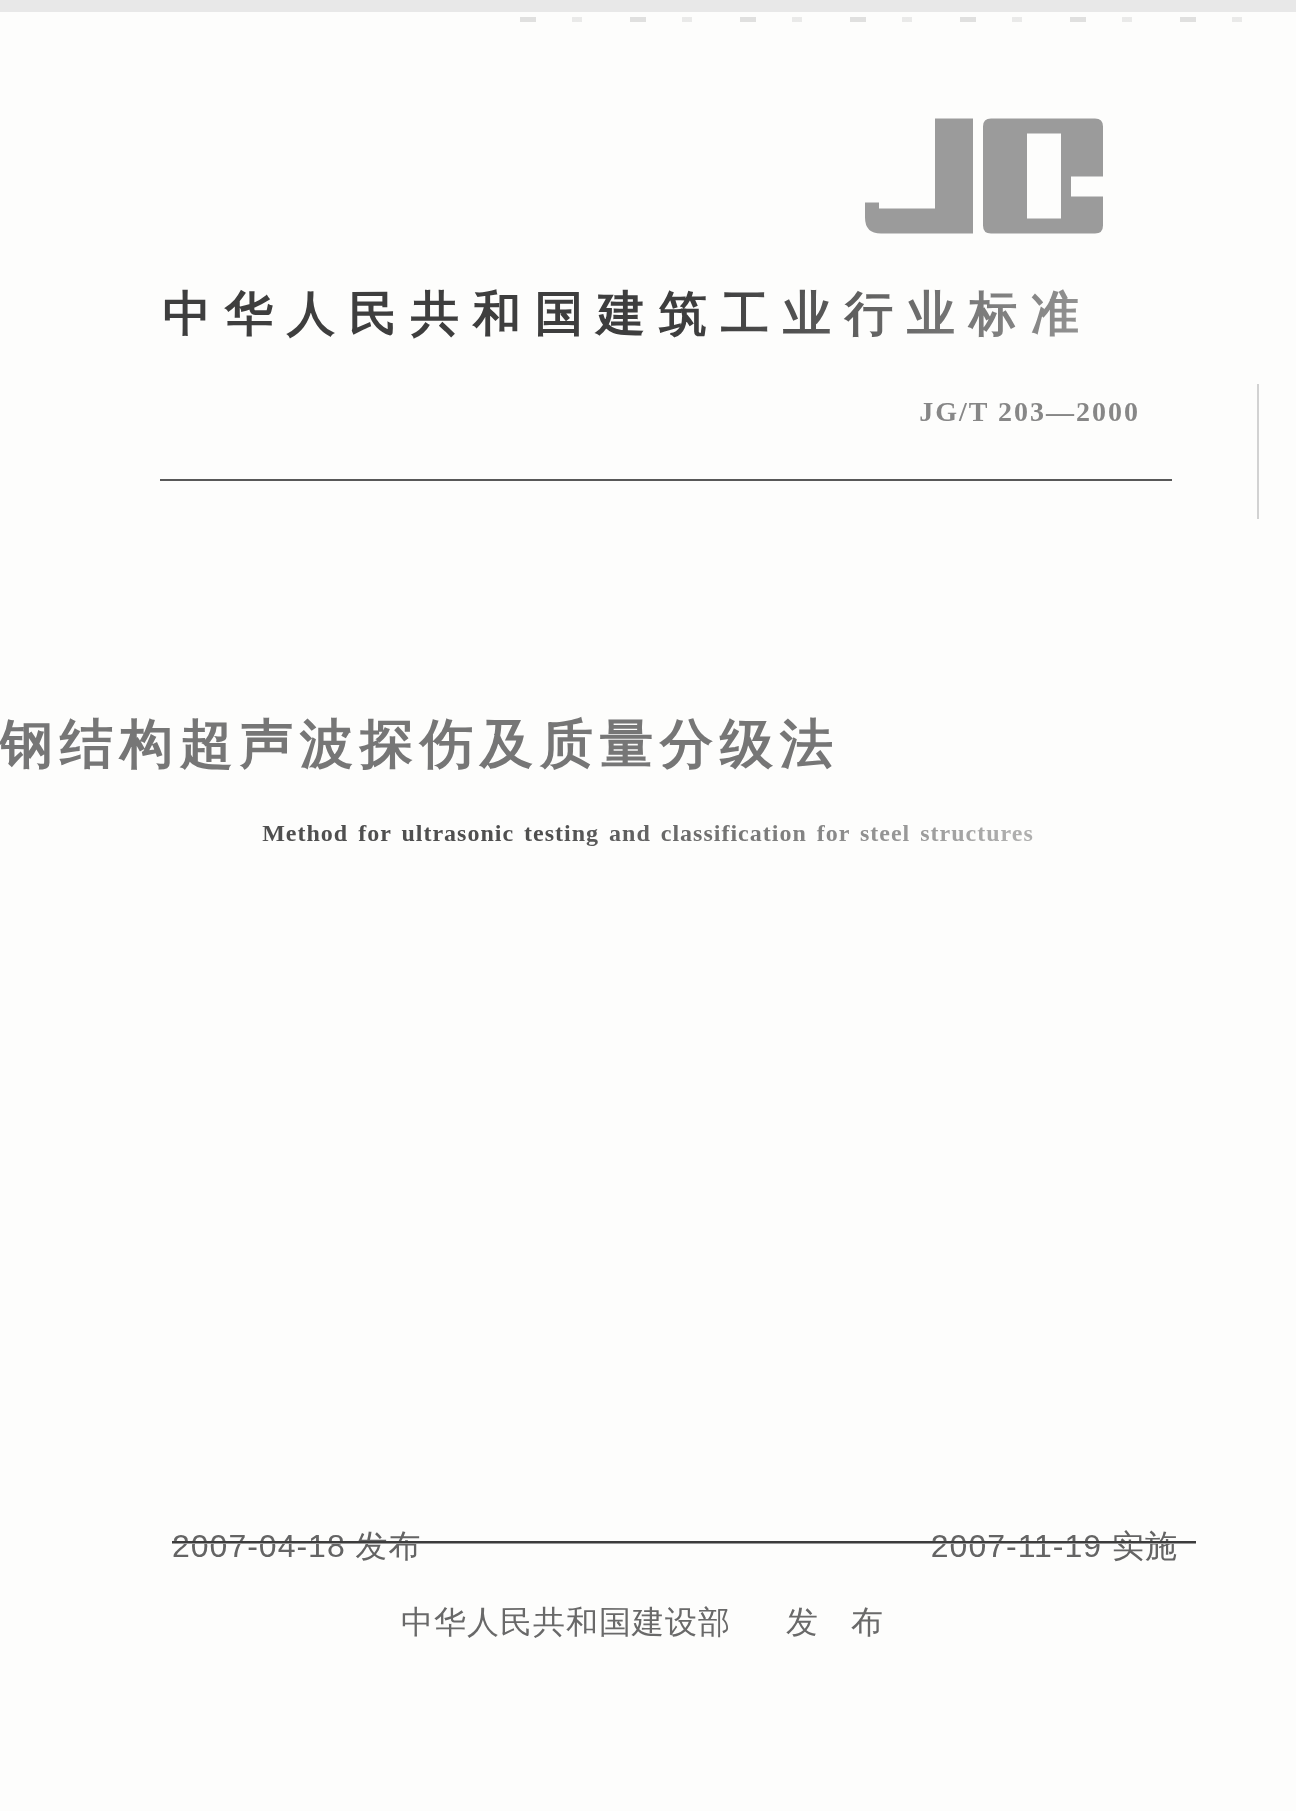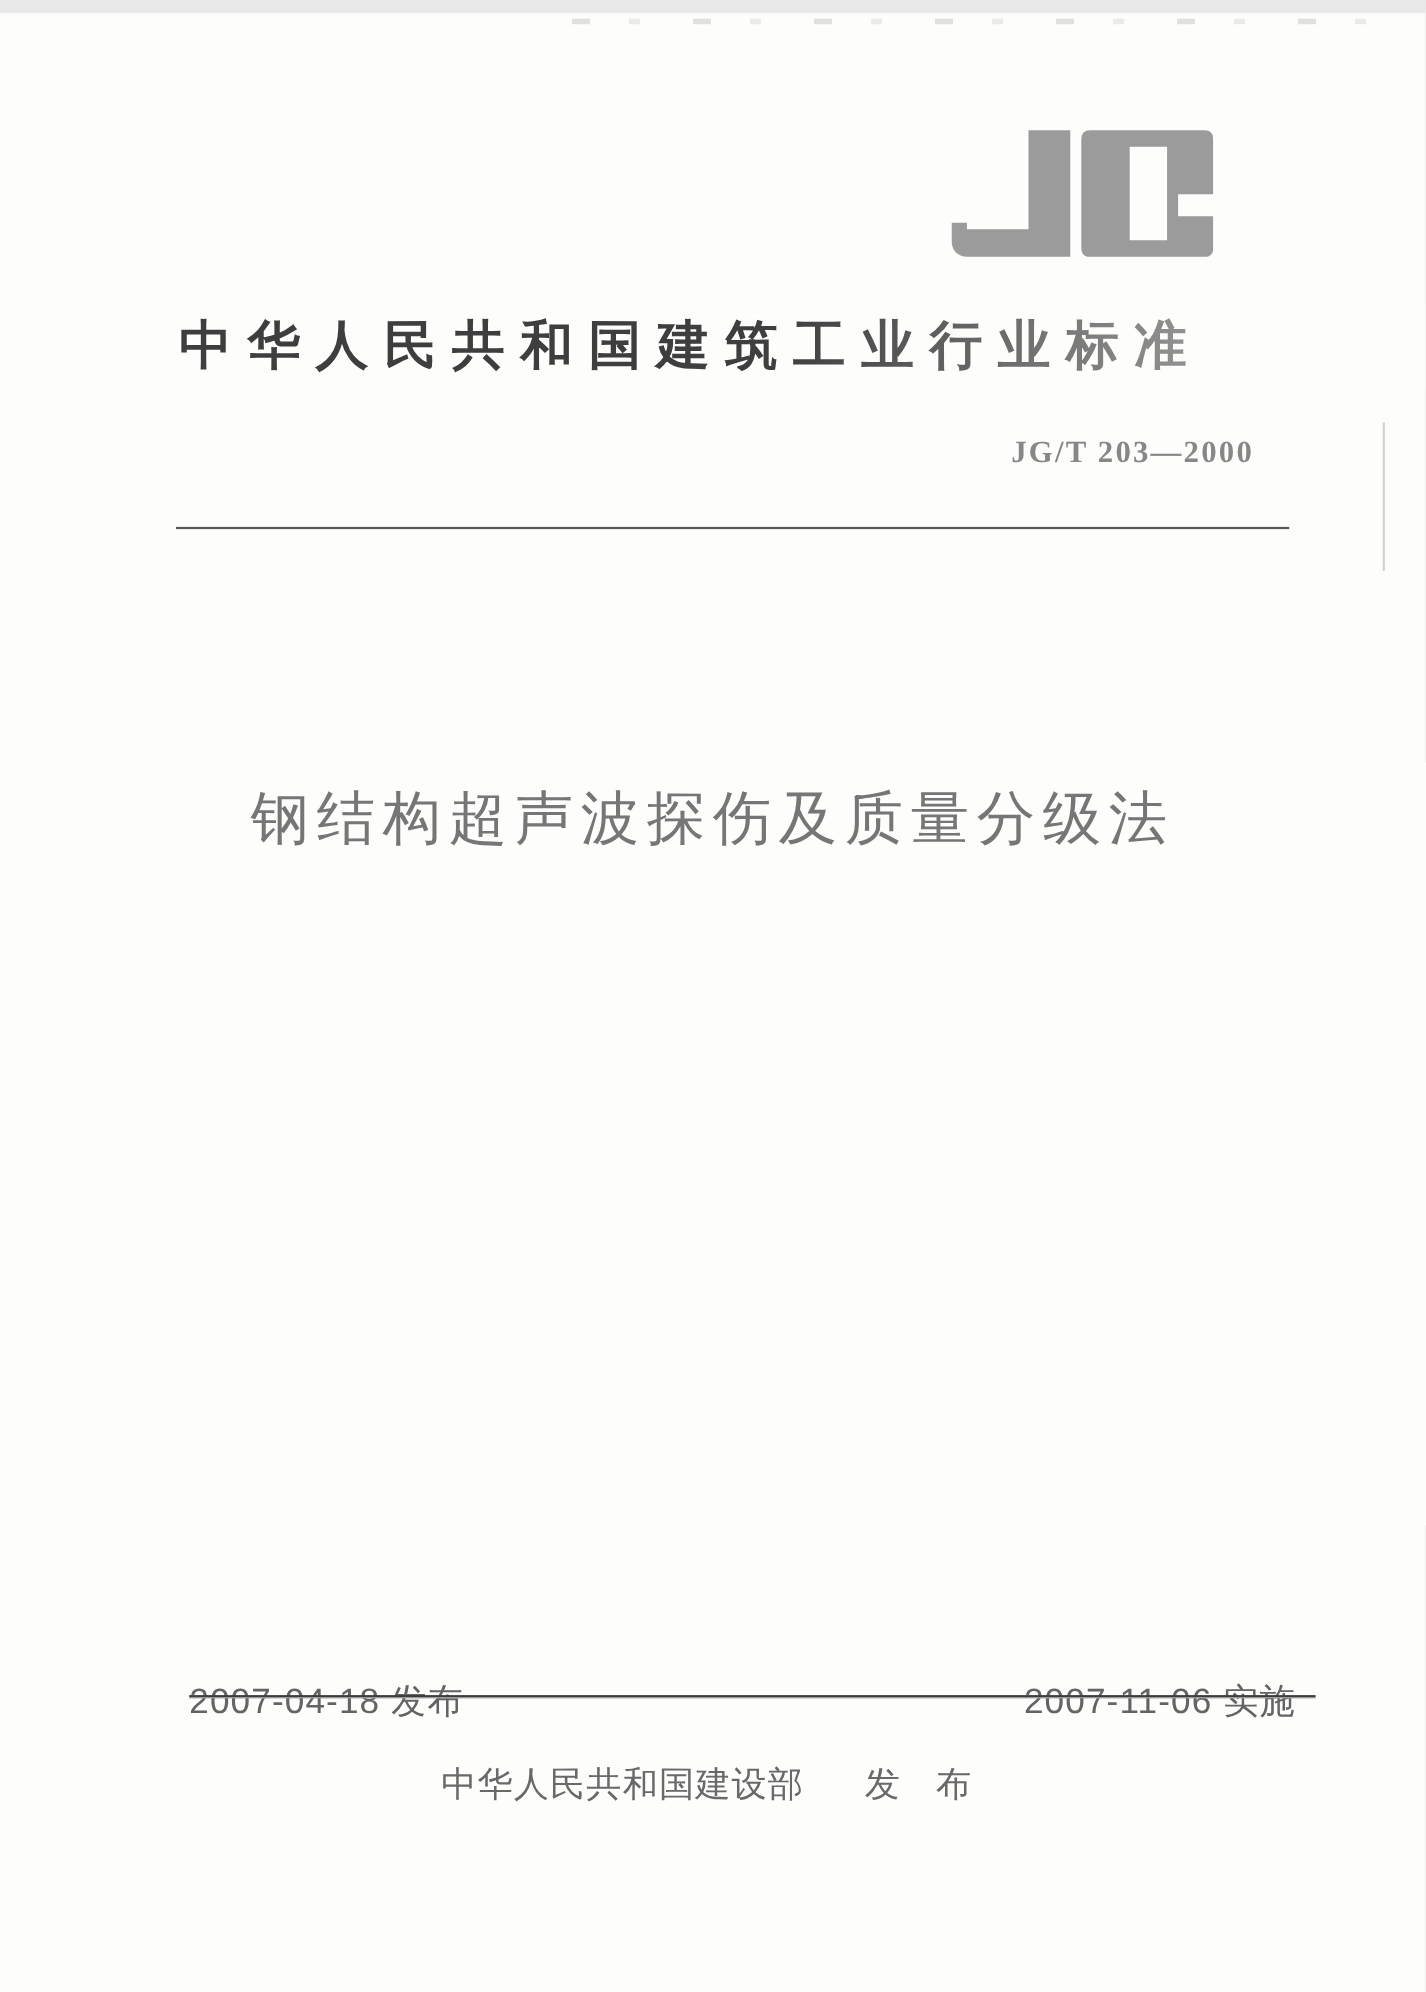--- a/index.html
+++ b/index.html
@@ -48,22 +48,22 @@
     font-weight:bold;font-size:28px;color:#878787;
     letter-spacing:2px;white-space:nowrap;
   }
   .rule-top{
     position:absolute;left:160px;top:467px;width:1012px;height:2px;
     background:#585858;
   }
   
   .main-title{
     position:absolute;left:0;right:0;top:697px;
-    text-align:center;
-    font-size:53px;font-weight:400;color:#767676;
+    text-align:left;
+    font-size:53px;font-weight:700;color:#767676;
     letter-spacing:7px;white-space:nowrap;
   }
   
   .sub-title{
     position:absolute;left:0;right:0;top:808px;
     text-align:center;
     font-family:"Liberation Serif","DejaVu Serif",serif;
     font-weight:bold;font-size:24px;color:#4f4f4f;
     letter-spacing:1px;word-spacing:3px;white-space:nowrap;
   }
@@ -108,24 +108,25 @@
   </div>
 
   <div class="header-title fade-right">中华人民共和国建筑工业行业标准</div>
 
   <div class="std-number">JG/T 203—2000</div>
 
   <div class="rule-top"></div>
 
   <div class="main-title">钢结构超声波探伤及质量分级法</div>
 
+  <div class="sub-title fade-right">Method for ultrasonic testing and classification for steel structures</div>
 
   <div class="dates-row">
     <span>2007-04-18 发布</span>
-    <span>2007-11-06 实施</span>
+    <span>2007-11-19 实施</span>
   </div>
 
   <div class="rule-bottom"></div>
 
   <div class="publisher-row">
     <span>中华人民共和国建设部</span><span class="publish-label">发 布</span>
   </div>
 
 </div>
 

